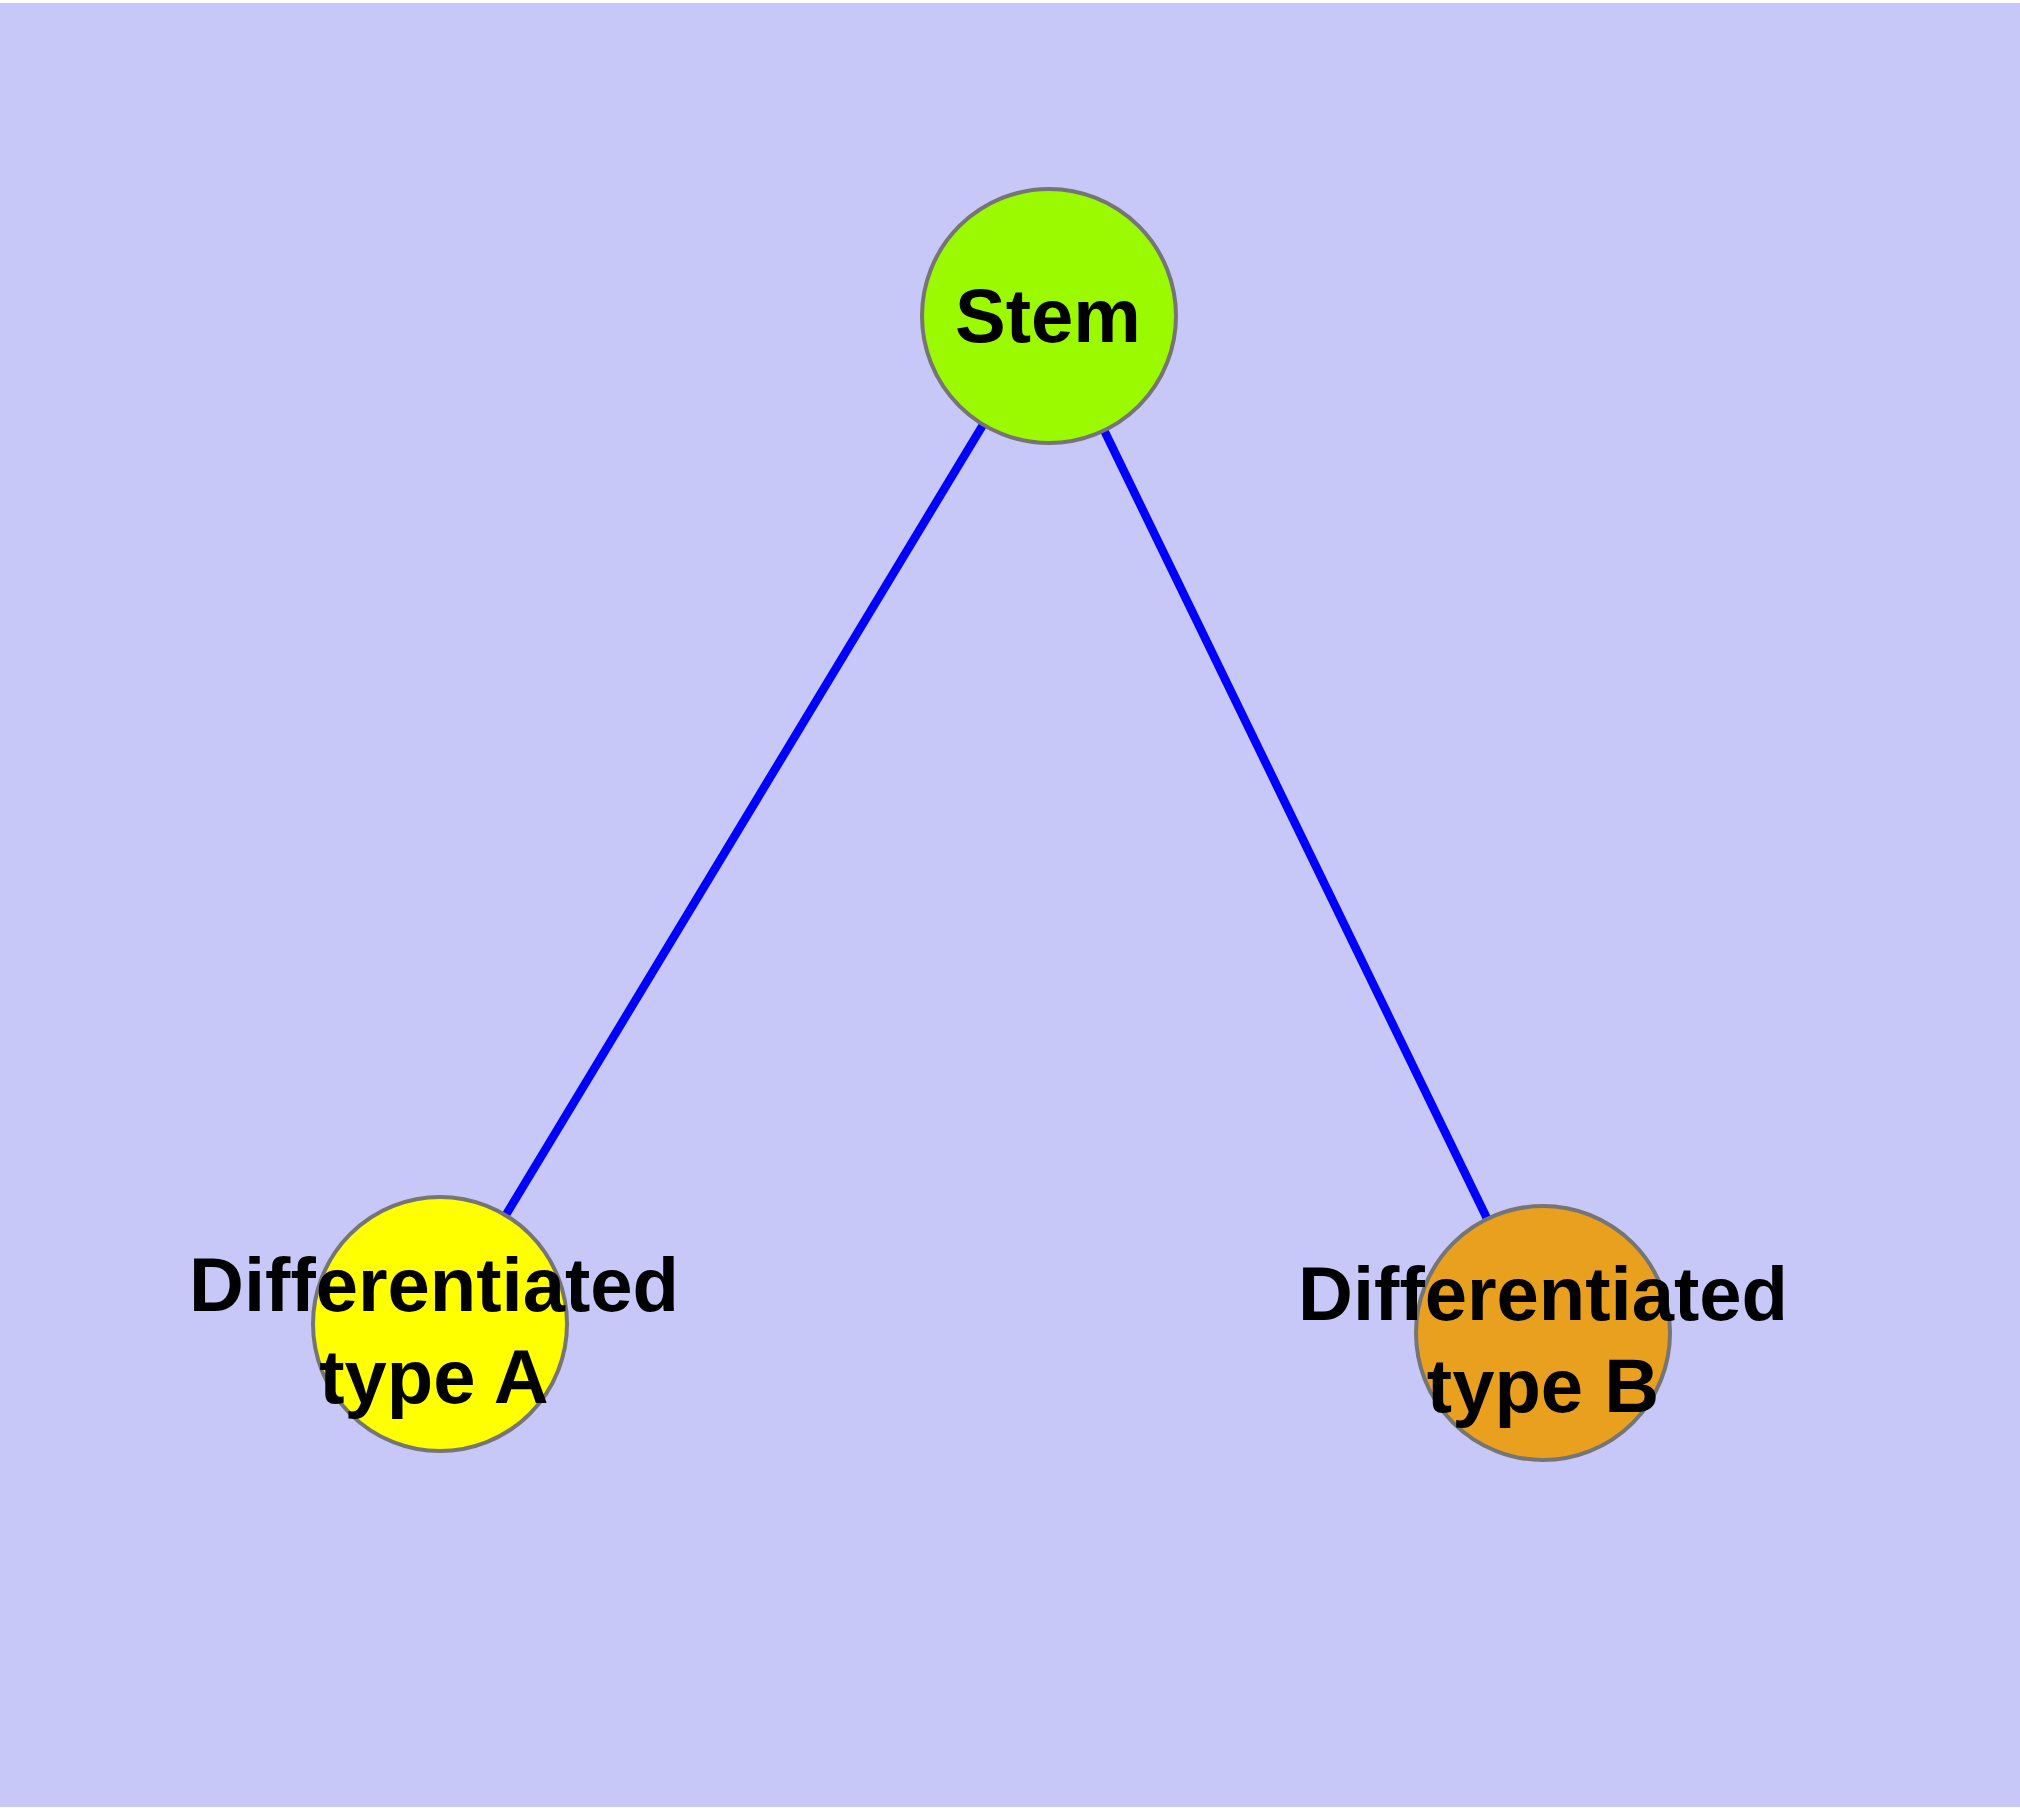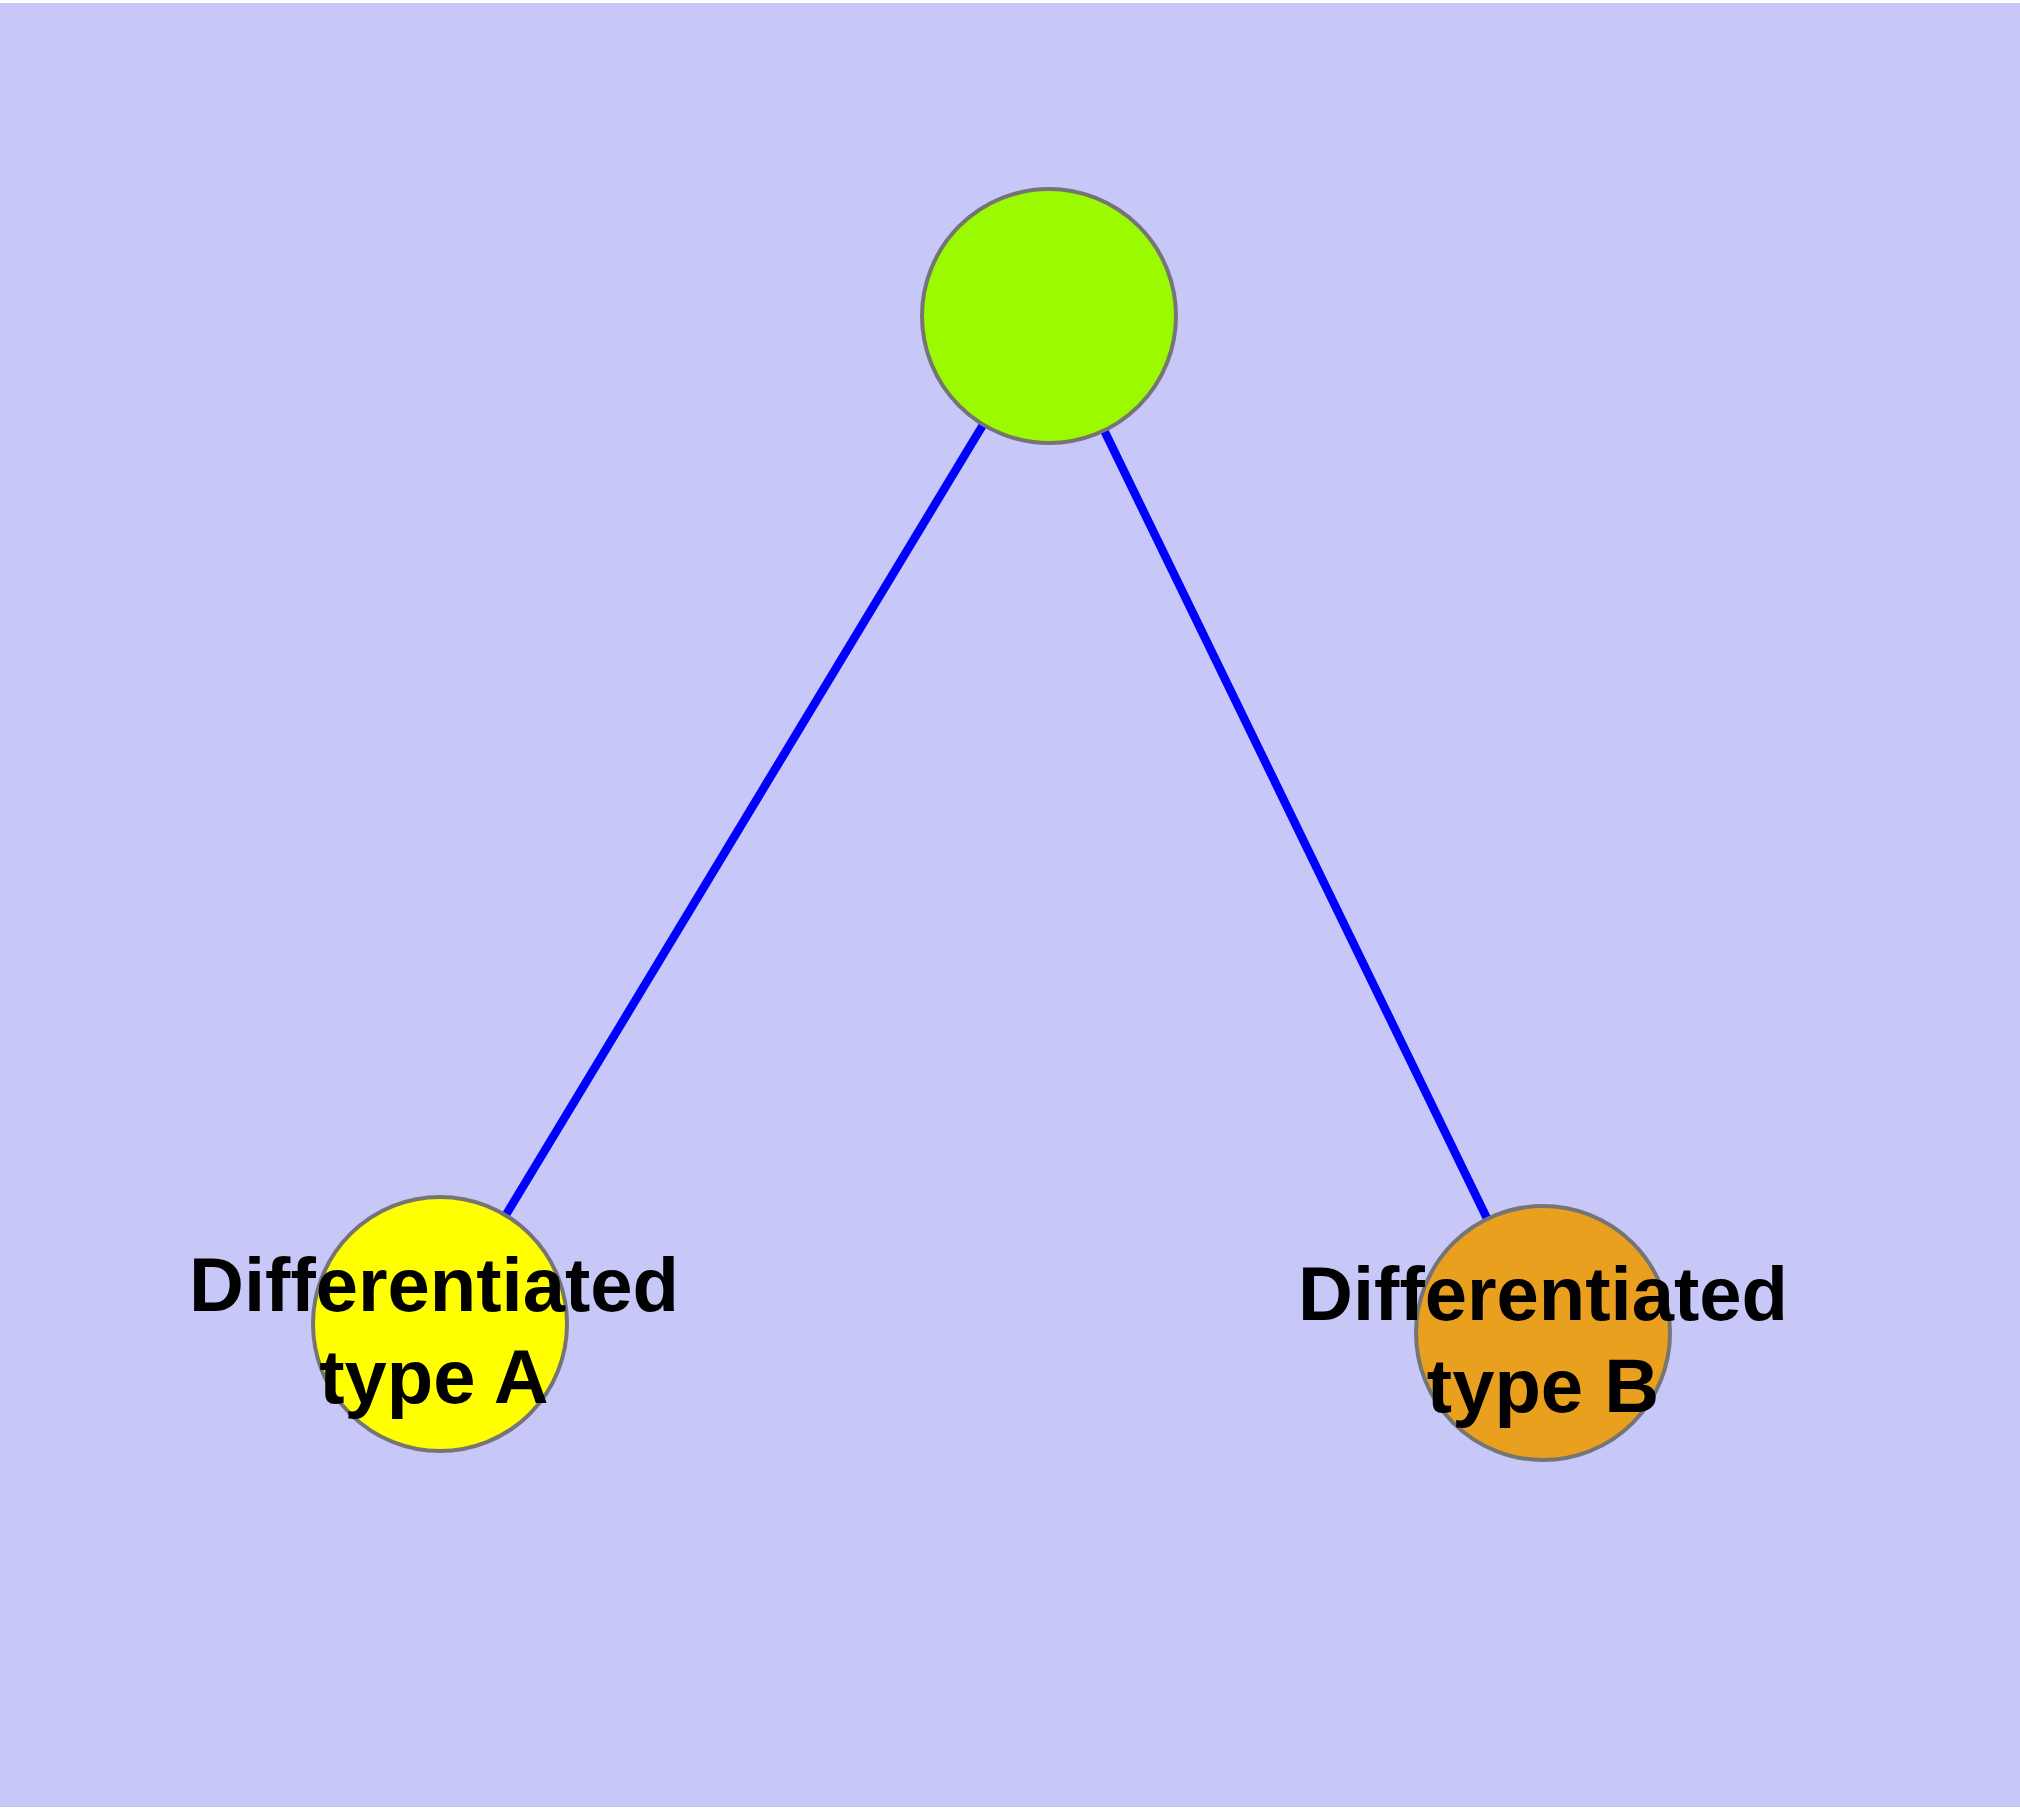--- a/index.html
+++ b/index.html
@@ -73,20 +73,21 @@
     <line class="edge-line" x1="1237" y1="373" x2="519" y2="1562"></line>
     <line class="edge-line" x1="1237" y1="373" x2="1820" y2="1573"></line>
   </svg>
 
   <div class="node node-stem"></div>
 
   <div class="node node-type-a"></div>
 
   <div class="node node-type-b"></div>
 
+  <div class="node-label label-stem">Stem</div>
 
   <div class="node-label label-type-a">Differentiated
 type A</div>
 
   <div class="node-label label-type-b">Differentiated
 type B</div>
 
 </div>
 
 

